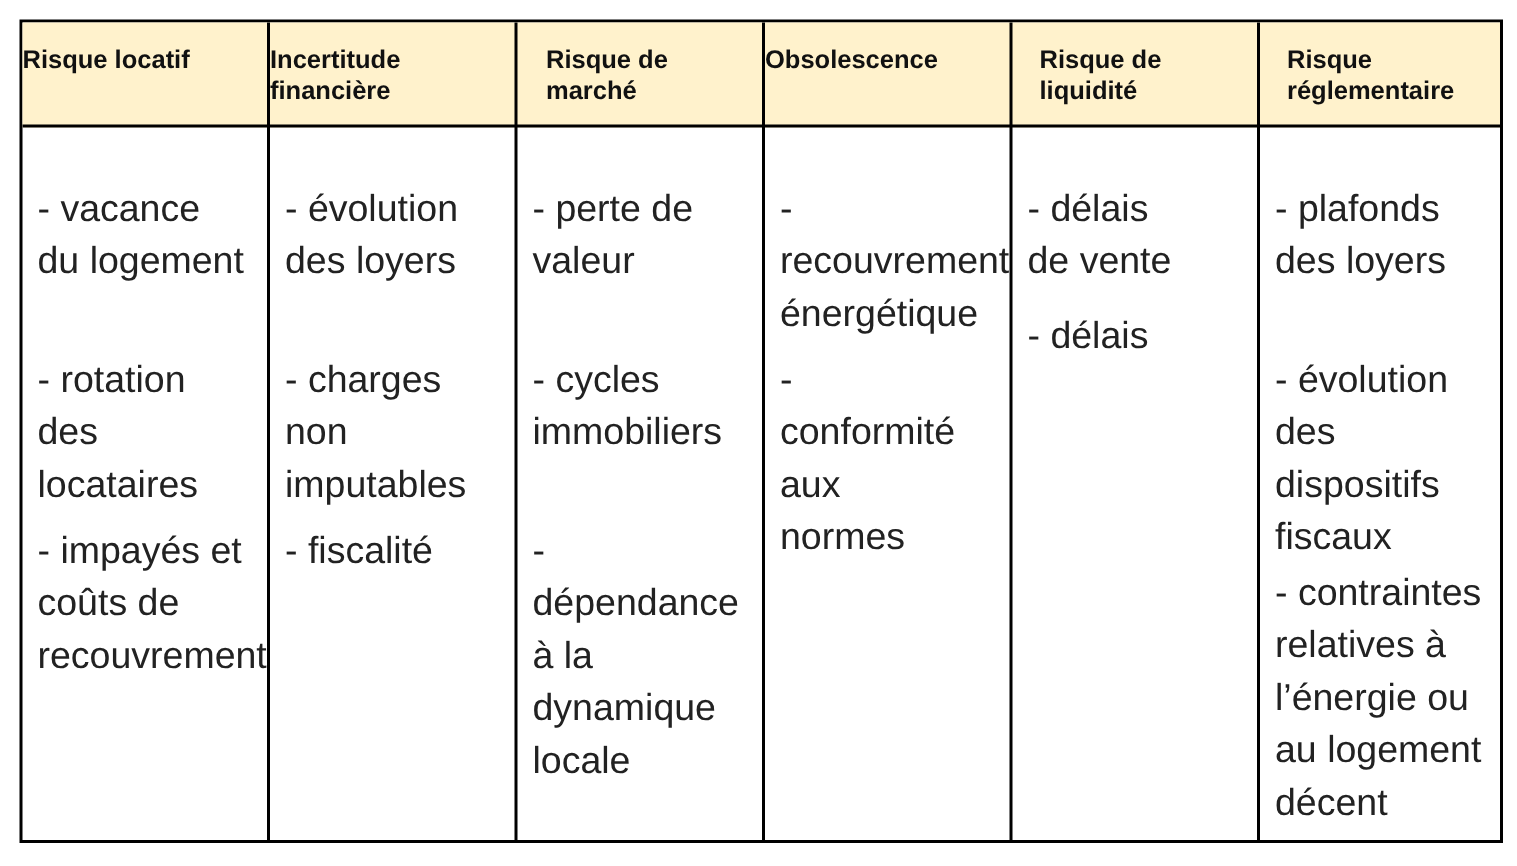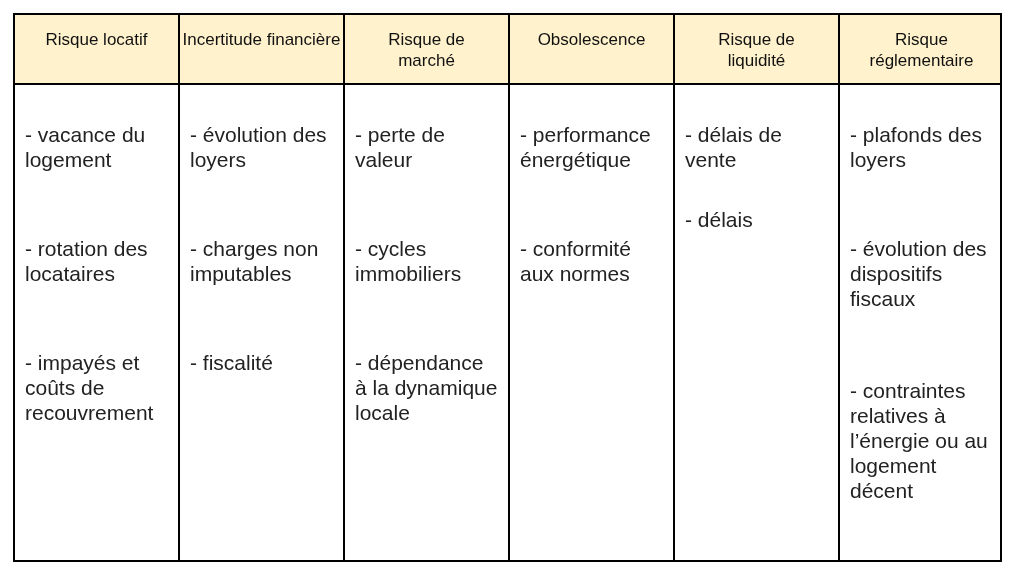--- a/index.html
+++ b/index.html
@@ -1,52 +1,52 @@
 <!DOCTYPE html>
 <html><head>
 <meta charset="utf-8">
 <style>
   body { margin:0; background:#ffffff; width:1011px; height:577px; position:relative; overflow:hidden; font-family:"Liberation Sans", sans-serif; }
   .tbl { position:absolute; left:13px; top:13px; width:989px; height:549px; border:2px solid #000; box-sizing:border-box; }
   .hdr { position:absolute; left:0; top:0; width:100%; height:70px; background:#fff2cc; border-bottom:2px solid #000; box-sizing:border-box; }
   .vline { position:absolute; top:0; bottom:0; width:2px; background:#000; }
-  .hcell { position:absolute; top:14px; width:163px; text-align:center; font-weight:normal; font-size:17px; line-height:21px; color:#111; }
-  .item { position:absolute; font-size:21px; line-height:25px; color:#222; width:150px; }
+  .hcell { position:absolute; top:14px; width:163px; font-weight:bold; font-size:17px; line-height:21px; color:#111; }
+  .item { position:absolute; font-size:25px; line-height:35px; color:#222; width:150px; }
 </style>
 </head>
 <body>
 
 <div class="tbl">
   <div class="hdr"></div>
   <div class="vline" style="left:163px"></div>
   <div class="vline" style="left:328px"></div>
   <div class="vline" style="left:493px"></div>
   <div class="vline" style="left:658px"></div>
   <div class="vline" style="left:823px"></div>
 
   <div class="hcell" style="left:0;top:14px">Risque locatif</div>
   <div class="hcell" style="left:165px;width:163px">Incertitude financière</div>
   <div class="hcell" style="left:330px;width:163px;padding:0 19px;box-sizing:border-box">Risque de marché</div>
   <div class="hcell" style="left:495px">Obsolescence</div>
-  <div class="hcell" style="left:660px;padding:0 42px;box-sizing:border-box">Risque de liquidité</div>
+  <div class="hcell" style="left:660px;padding:0 18px;box-sizing:border-box">Risque de liquidité</div>
   <div class="hcell" style="left:825px;padding:0 18px;box-sizing:border-box">Risque réglementaire</div>
 
   <div class="item" style="left:10px;top:107px;width:140px">- vacance du logement</div>
   <div class="item" style="left:10px;top:221px;width:140px">- rotation des locataires</div>
   <div class="item" style="left:10px;top:335px;width:140px">- impayés et coûts de recouvrement</div>
 
   <div class="item" style="left:175px;top:107px;width:140px">- évolution des loyers</div>
   <div class="item" style="left:175px;top:221px;width:145px">- charges non imputables</div>
   <div class="item" style="left:175px;top:335px">- fiscalité</div>
 
   <div class="item" style="left:340px;top:107px;width:110px">- perte de valeur</div>
   <div class="item" style="left:340px;top:221px;width:110px">- cycles immobiliers</div>
   <div class="item" style="left:340px;top:335px;width:145px">- dépendance à la dynamique locale</div>
 
-  <div class="item" style="left:505px;top:107px;width:150px">- performance énergétique</div>
+  <div class="item" style="left:505px;top:107px;width:150px">- recouvrement énergétique</div>
   <div class="item" style="left:505px;top:221px;width:130px">- conformité aux normes</div>
 
   <div class="item" style="left:670px;top:107px;width:110px">- délais de vente</div>
   <div class="item" style="left:670px;top:192px">- délais</div>
 
   <div class="item" style="left:835px;top:107px;width:150px">- plafonds des loyers</div>
   <div class="item" style="left:835px;top:221px;width:150px">- évolution des dispositifs fiscaux</div>
   <div class="item" style="left:835px;top:363px;width:145px">- contraintes relatives à l’énergie ou au logement décent</div>
 </div>
 

